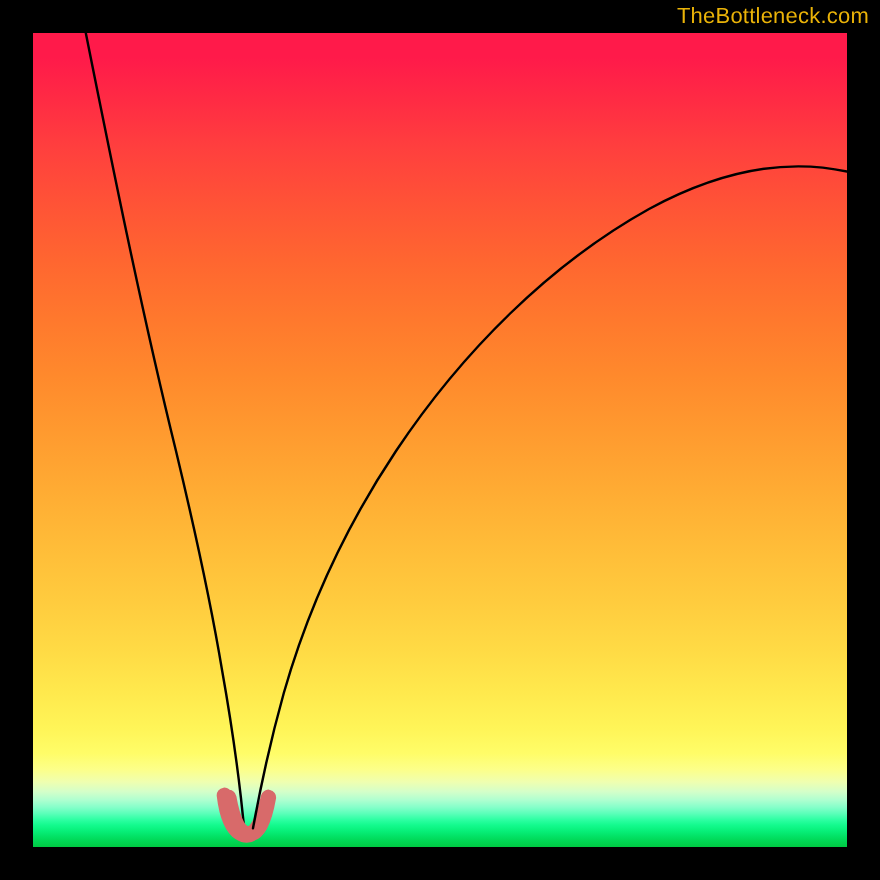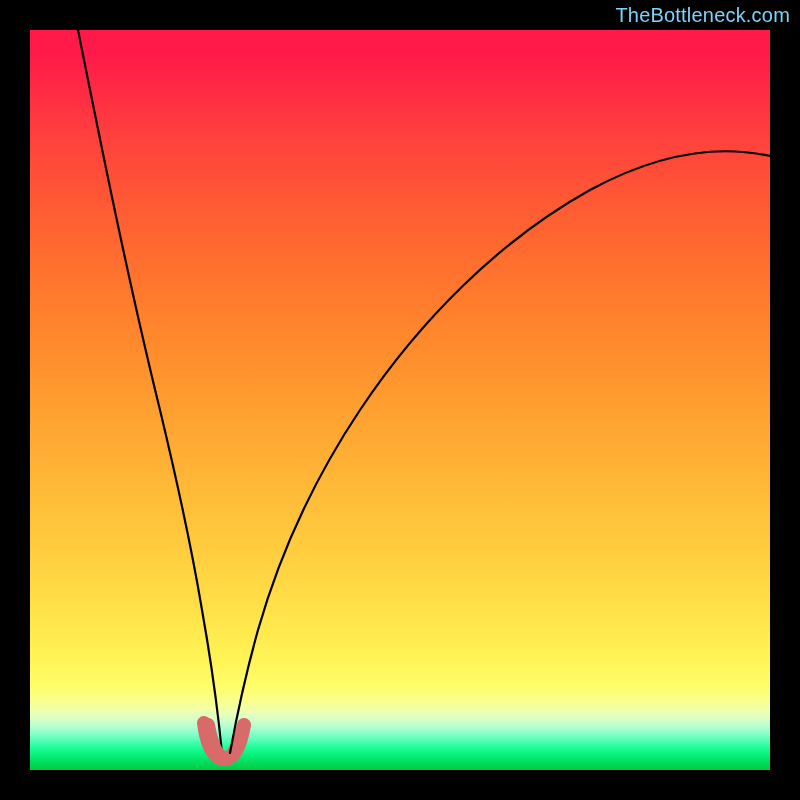--- a/index.html
+++ b/index.html
@@ -77,21 +77,21 @@
     fill: none;
     stroke: #d86a6a;
     stroke-width: 14;
     stroke-linecap: round;
     stroke-linejoin: round;
   }
   .watermark {
     position: absolute;
     top: 4px;
     right: 10px;
-    color: #7dd3fc;
+    color: #eab308;
     font-size: 20px;
     letter-spacing: 0.2px;
     font-weight: 400;
   }
 </style>
 </head>
 <body>
 
 <div class="frame">
 

